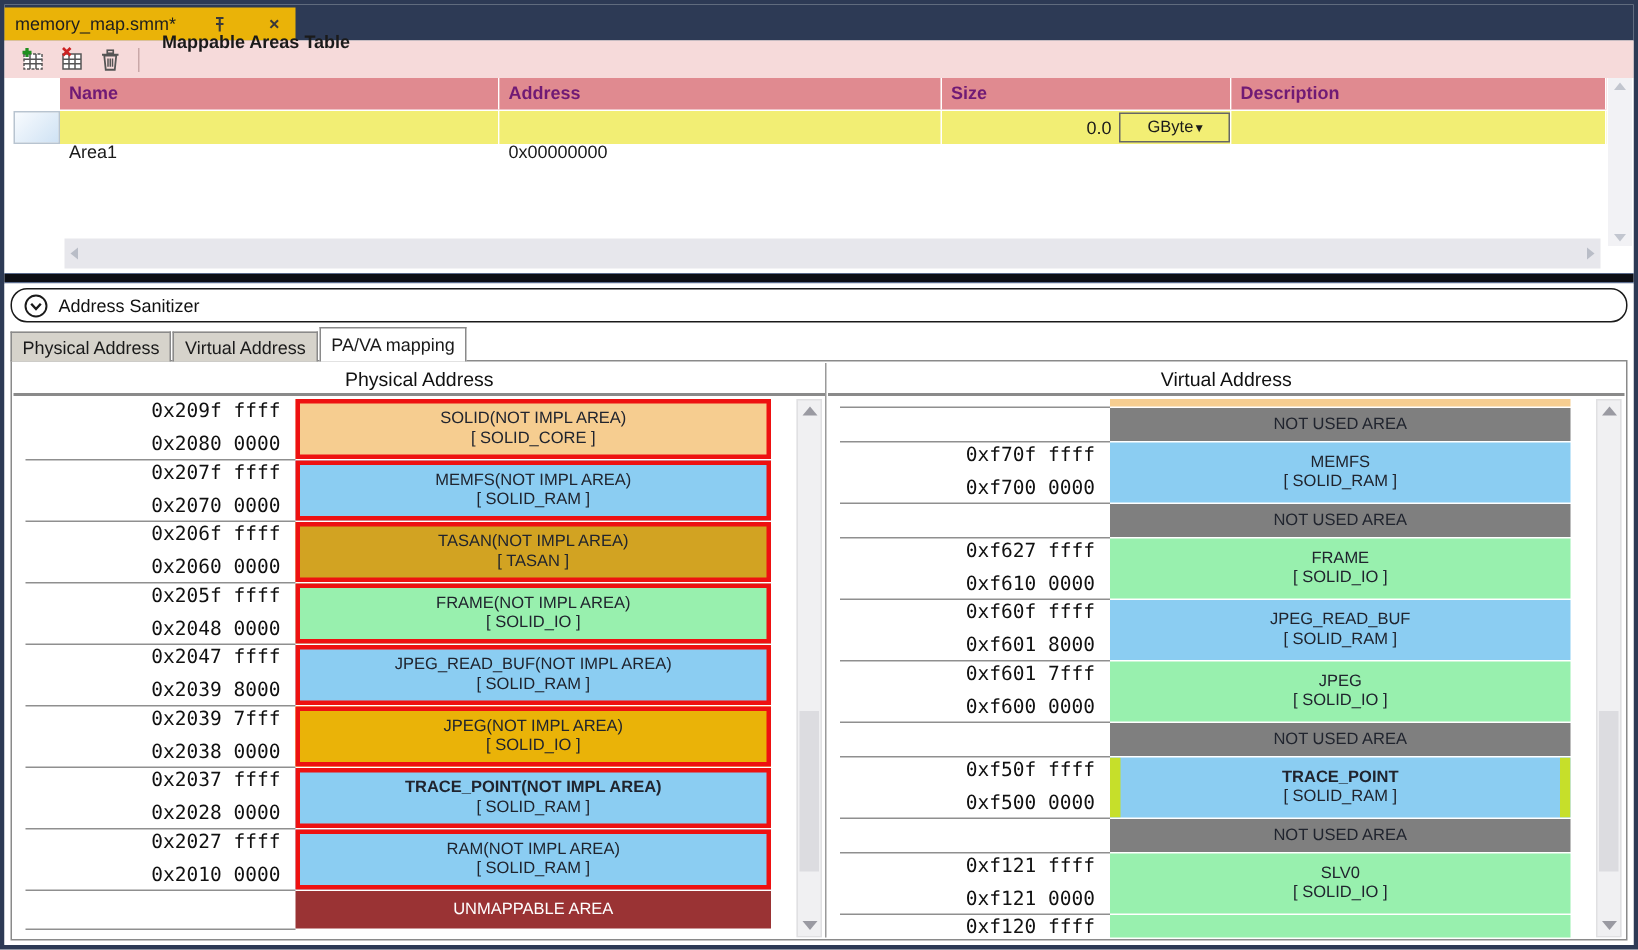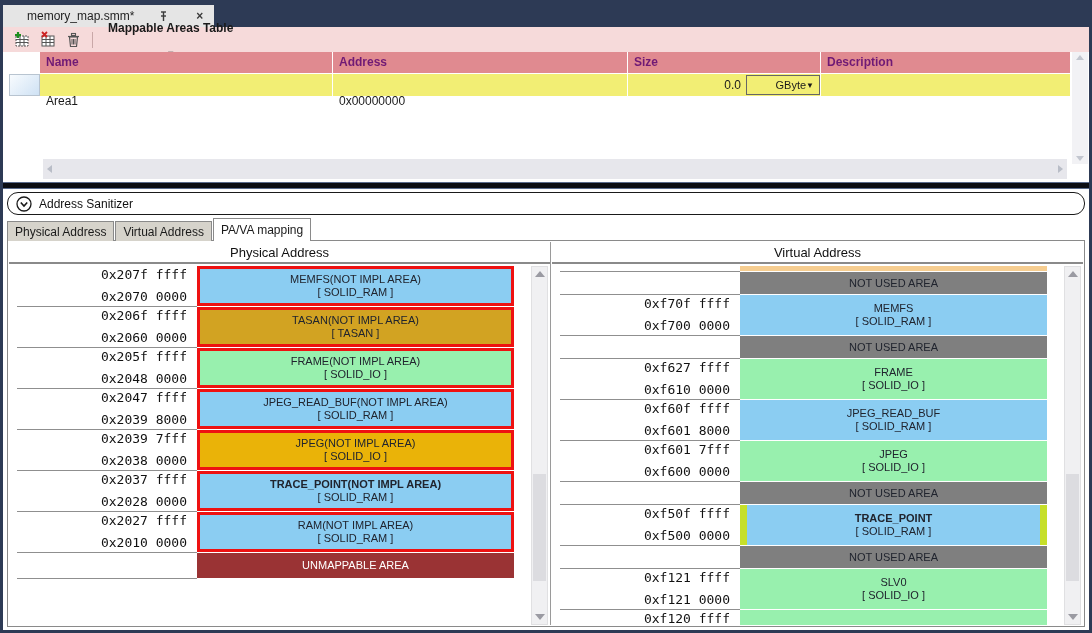--- a/index.html
+++ b/index.html
@@ -2,21 +2,21 @@
 <html><head>
 <meta charset="utf-8">
 <style>
   * { margin:0; padding:0; box-sizing:border-box; }
   html,body { width:1092px; height:633px; overflow:hidden; }
   body { font-family:"Liberation Sans", sans-serif; background:#2d3a55; }
   .frame { width:1092px; height:633px; border:3px solid #2d3a55; display:flex; flex-direction:column; background:#fff; }
 
   
   .tabbar { height:24px; background:#2d3a55; display:flex; align-items:flex-end; flex:0 0 auto; }
-  .doc-tab { height:22px; background:#e5e5e5; display:flex; align-items:center; gap:23px; padding:0 8px 0 24px; font-size:12px; color:#1e1e1e; cursor:default; }
+  .doc-tab { height:22px; background:#eab308; display:flex; align-items:center; gap:23px; padding:0 8px 0 7px; font-size:12px; color:#1e1e1e; cursor:default; }
   .doc-tab .pinicon, .doc-tab .closeicon { width:13px; height:13px; display:flex; align-items:center; justify-content:center; color:#3a3a3a; font-size:12px; }
   .closeicon { font-weight:bold; }
 
   
   .toolbar { height:25px; background:#f6dada; display:flex; align-items:center; padding-left:8px; gap:6px; flex:0 0 auto; }
   .tbtn { width:20px; height:20px; display:flex; align-items:center; justify-content:center; }
   .tsep { width:1px; height:16px; background:#c9a8a8; margin:0 3px; }
   .tbl-select { display:flex; align-items:center; gap:14px; font-size:12px; font-weight:bold; color:#1a1a1a; padding:0 6px;flex-direction:column; }
   .tbl-select .dd { font-size:9px; color:#333; }
 
@@ -24,21 +24,21 @@
   .table-area { flex:0 0 130px; background:#fff; position:relative; }
   .thead { position:absolute; left:6px; top:0; right:18px; height:21px; display:flex; }
   .thead .spacer { width:31px; }
   .th { background:#e08a90; color:#701a75; font-size:12px; font-weight:bold; padding:3px 0 0 6px; border-right:1px solid #fff; }
   .trow { position:absolute; left:6px; top:22px; right:18px; height:22px; display:flex; }
   .selcell { width:31px; background:linear-gradient(135deg,#f8fbfe,#cfe2f4); border:1px solid #b8c4d0; }
   .td { background:#f2ee74; font-size:12px; color:#1a1a1a; padding:20px 0 0 6px; border-right:1px solid #fff; }
   .w-name { width:293px; } .w-addr { width:295px; } .w-size { width:193px; } .w-desc { flex:1; }
   .td.sizecell { display:flex; align-items:center; padding:0 0 0 6px; }
   .td.sizecell .sizeval { flex:1; text-align:right; padding-right:5px; }
-  .unit-dd { width:74px; height:20px; border:1px solid #666; display:flex; align-items:center; justify-content:flex-end; padding:0 5px; font-size:11px; background:#f2ee74; }
+  .unit-dd { width:74px; height:20px; border:1px solid #666; display:flex; align-items:center; justify-content:flex-start; padding:0 18px; font-size:11px; background:#f2ee74; }
   .unit-dd .dd { font-size:8px; }
   .vscroll-table { position:absolute; right:1px; top:0; width:16px; height:112px; background:#f2f2f5; }
   .hscroll-table { position:absolute; left:40px; right:22px; bottom:3px; height:20px; background:#e7e7ec; display:flex; align-items:center; justify-content:space-between; padding:0 4px; }
   .arr { width:0; height:0; }
   .arr-up { border-left:4px solid transparent; border-right:4px solid transparent; border-bottom:5px solid #c2c6cf; margin:3px auto 0; }
   .arr-dn { border-left:4px solid transparent; border-right:4px solid transparent; border-top:5px solid #c2c6cf; margin:2px auto 0; position:absolute; bottom:3px; left:4px; }
   .arr-lf { border-top:4px solid transparent; border-bottom:4px solid transparent; border-right:5px solid #b9bdc7; }
   .arr-rt { border-top:4px solid transparent; border-bottom:4px solid transparent; border-left:5px solid #b9bdc7; }
 
   
@@ -189,20 +189,32 @@
         <div class="ptab">Virtual Address</div>
         <div class="ptab sel">PA/VA mapping</div>
       </div>
     <div class="tabcontent">
       <div class="panel left">
         <div class="panel-title">Physical Address</div>
         <div class="scrollwrap">
           <div class="rows">
               <div class="mrow area">
                 <div class="addrcol">
+                  <span class="addr hi">0x209f ffff</span>
+                  <span class="addr lo">0x2080 0000</span>
+                </div>
+                <div class="blockcol">
+                  <div class="mblock redb" style="background: rgb(246, 205, 144);">
+                    <div class="lbl">SOLID(NOT IMPL AREA)</div>
+                    <div class="map">[ SOLID_CORE ]</div>
+                  </div>
+                </div>
+              </div>
+              <div class="mrow area">
+                <div class="addrcol">
                   <span class="addr hi">0x207f ffff</span>
                   <span class="addr lo">0x2070 0000</span>
                 </div>
                 <div class="blockcol">
                   <div class="mblock redb" style="background: rgb(139, 205, 242);">
                     <div class="lbl">MEMFS(NOT IMPL AREA)</div>
                     <div class="map">[ SOLID_RAM ]</div>
                   </div>
                 </div>
               </div>

